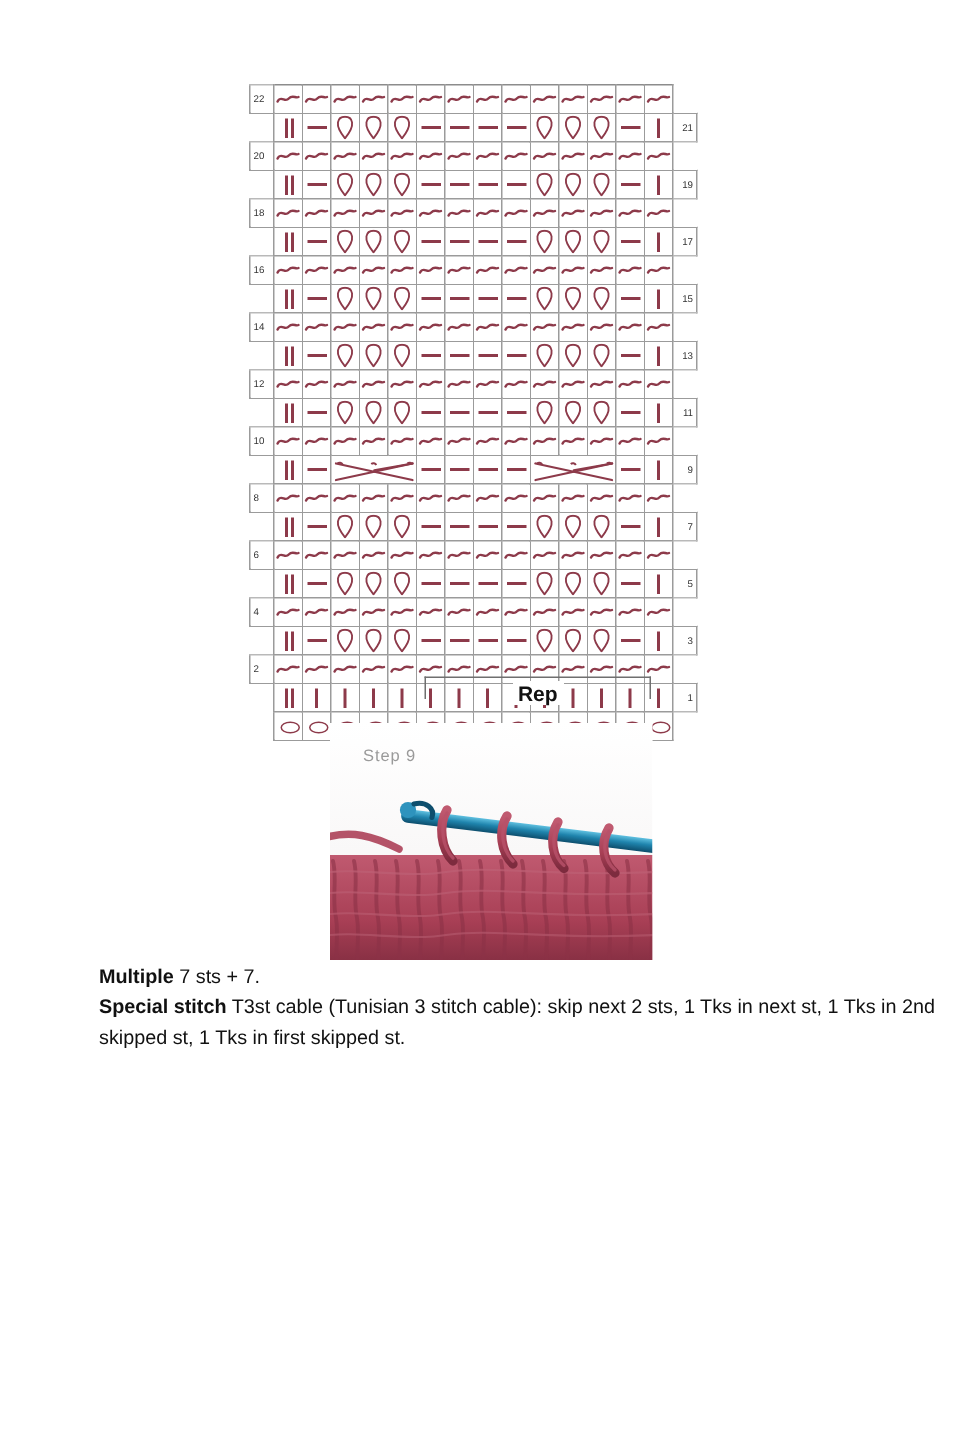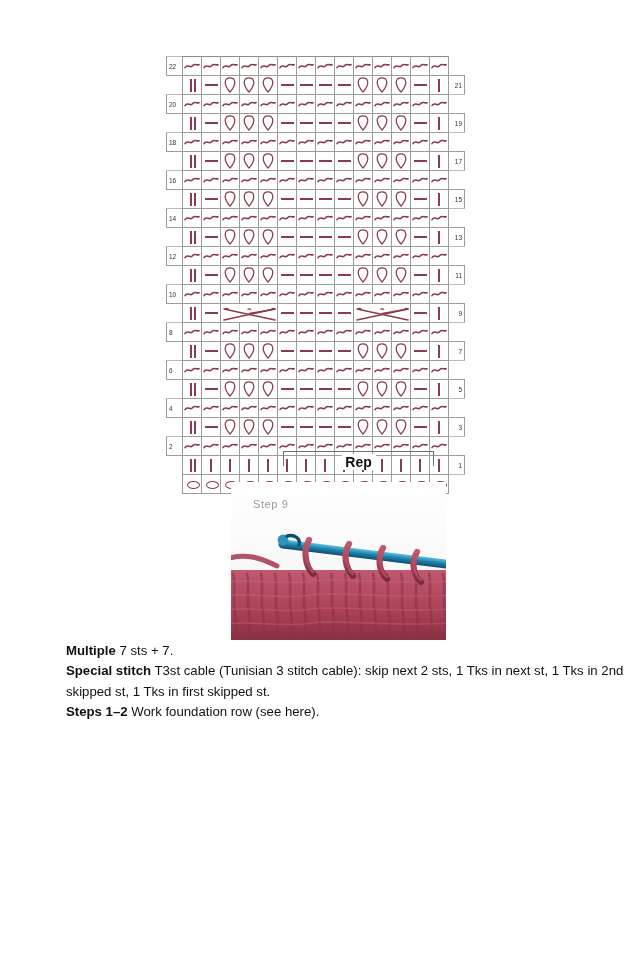--- a/index.html
+++ b/index.html
@@ -110,21 +110,21 @@
     position:absolute; left:0; right:0; top:3px;
     text-align:center;
     font-size:14px; font-weight:bold; color:#111;
     background:#ffffff; display:inline-block;
     width:34px; margin:0 auto;
   }
 
   
   #photo {
     position:absolute;
-    left:231px; top:482px;
+    left:220px; top:482px;
     width:215px; height:158px;
     overflow:hidden;
     background:#ffffff;
   }
   #photo .step-label {
     position:absolute; left:22px; top:16px;
     font-size:11px; color:#9a9a9a;
     letter-spacing:0.6px;
     z-index:6;
   }
@@ -2134,16 +2134,15 @@
 
         <rect x="0" y="0" width="215" height="158" fill="none"></rect>
       </g>
     </svg>
     <div class="step-label">Step 9</div>
   </div>
 
   <div id="text-block">
       <p><b>Multiple</b><span> 7 sts + 7.</span></p>
       <p><b>Special stitch</b><span> T3st cable (Tunisian 3 stitch cable): skip next 2 sts, 1 Tks in next st, 1 Tks in 2nd skipped st, 1 Tks in first skipped st.</span></p>
-      <p><b>Steps 1–2</b><span> Work foundation row (see here).</span></p>
     </div>
 
 </div>
 
 </body></html>

